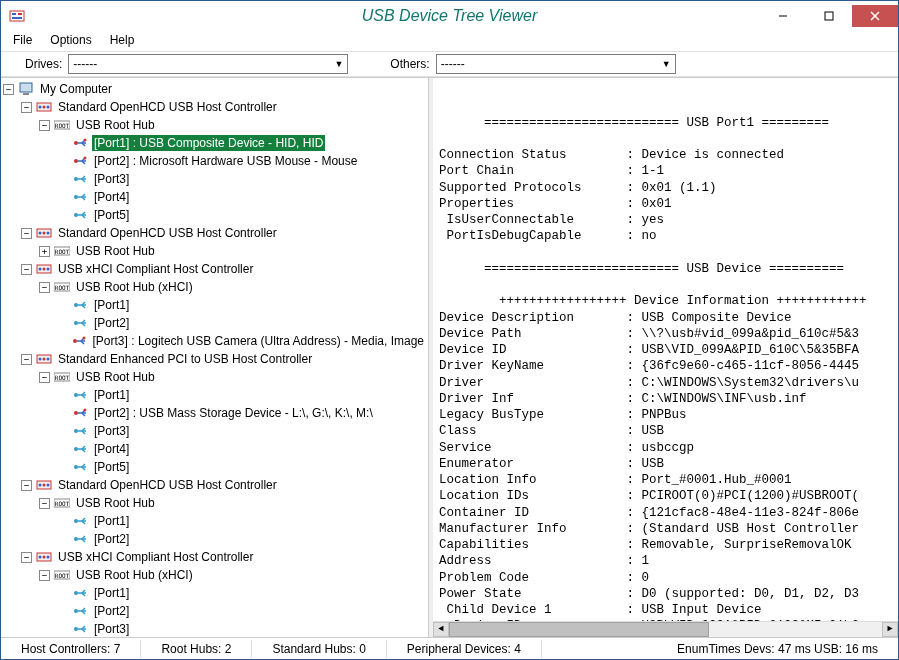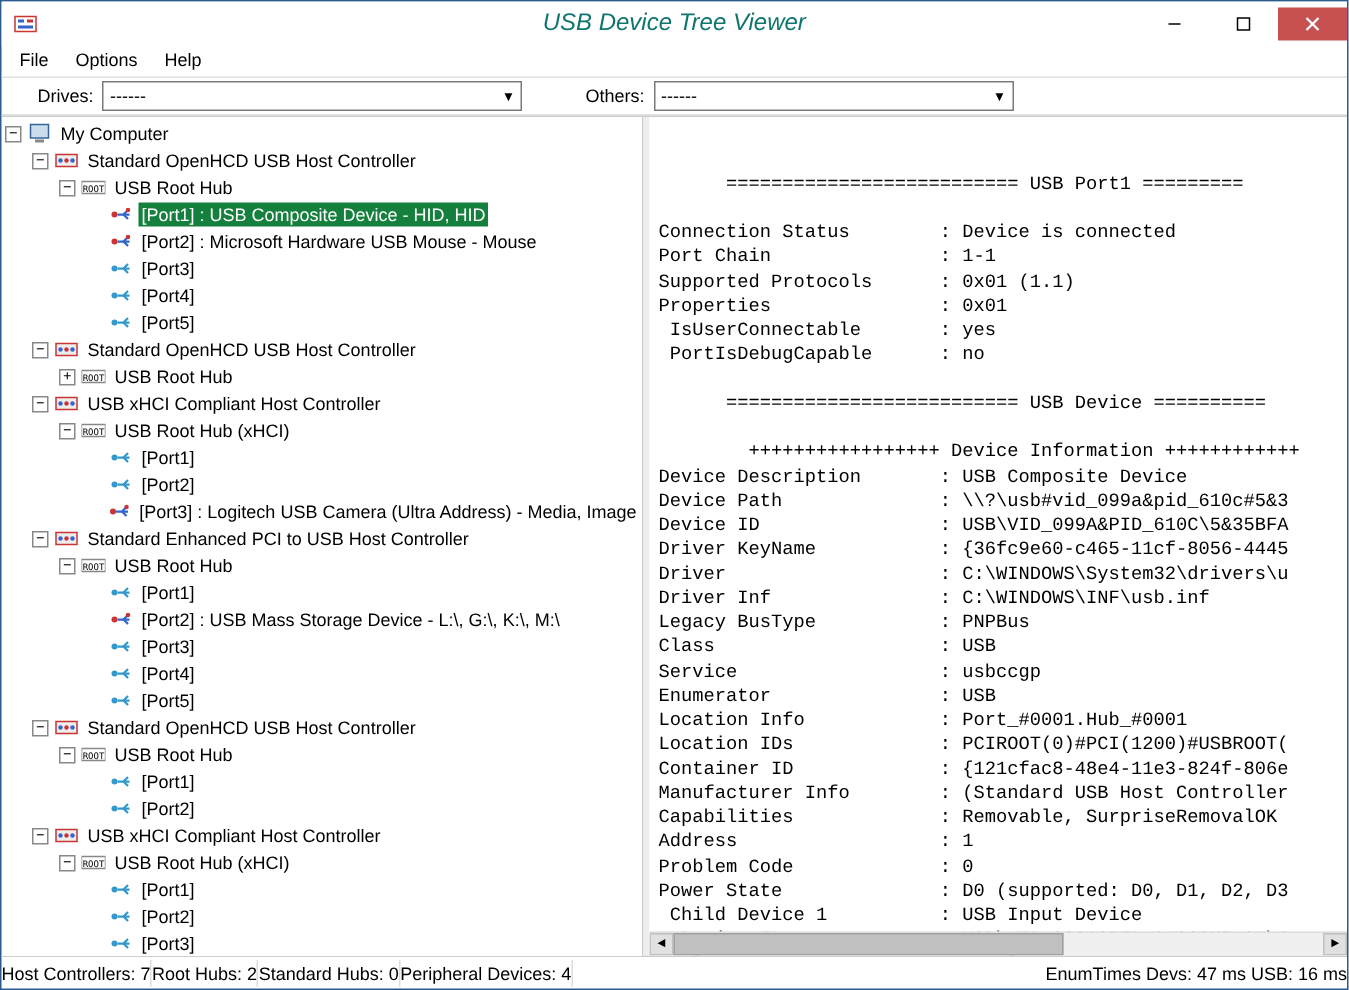--- a/index.html
+++ b/index.html
@@ -31,21 +31,21 @@
 .detail-inner { overflow: hidden; height: 100%; }
 .tree { list-style: none; }
 .tree ul { list-style: none; padding-left: 18px; }
 .node { display: flex; align-items: center; height: 18px; white-space: nowrap; }
 .expander { width: 11px; height: 11px; border: 1px solid #888; display: inline-flex; align-items: center; justify-content: center; font-size: 9px; line-height: 1; margin-right: 4px; cursor: pointer; background: #fff; font-family: monospace; }
 .expander.blank { border: none; background: transparent; }
 .icon { width: 16px; height: 16px; display: inline-flex; align-items: center; justify-content: center; margin-right: 4px; flex-shrink: 0; }
 .node-label { padding: 1px 2px; }
 .node-label.selected { background: #15803d; color: #fff; }
 .statusbar { height: 22px; border-top: 1px solid #ccc; display: flex; align-items: center; font-size: 12px; }
-.status-cell { padding: 2px 0; border-right: 1px solid #ddd; }
+.status-cell { padding: 2px 20px; border-right: 1px solid #ddd; }
 .status-cell:last-child { border-right: none; }
 .status-gap { flex: 1; }
 .scroll-h { height: 16px; background: #f0f0f0; border-top: 1px solid #ddd; position: absolute; bottom: 0; left: 0; right: 0; display: flex; }
 .scroll-h .btn { width: 16px; background: #e0e0e0; border: 1px solid #c0c0c0; font-size: 9px; display:flex;align-items:center;justify-content:center;}
 .scroll-h .track { flex: 1; background:#f0f0f0; }
 .scroll-h .thumb { width: 60%; height:100%; background:#c0c0c0; border:1px solid #a0a0a0;}
 </style>
 </head>
 <body>
 

